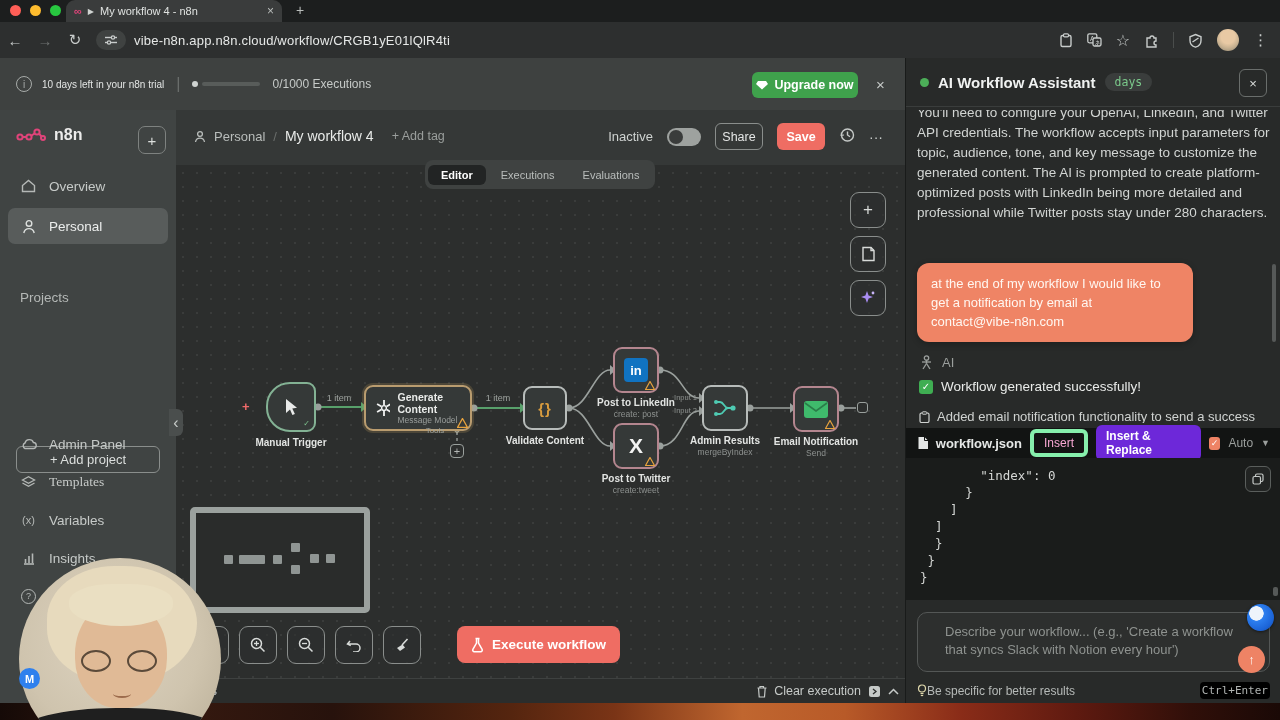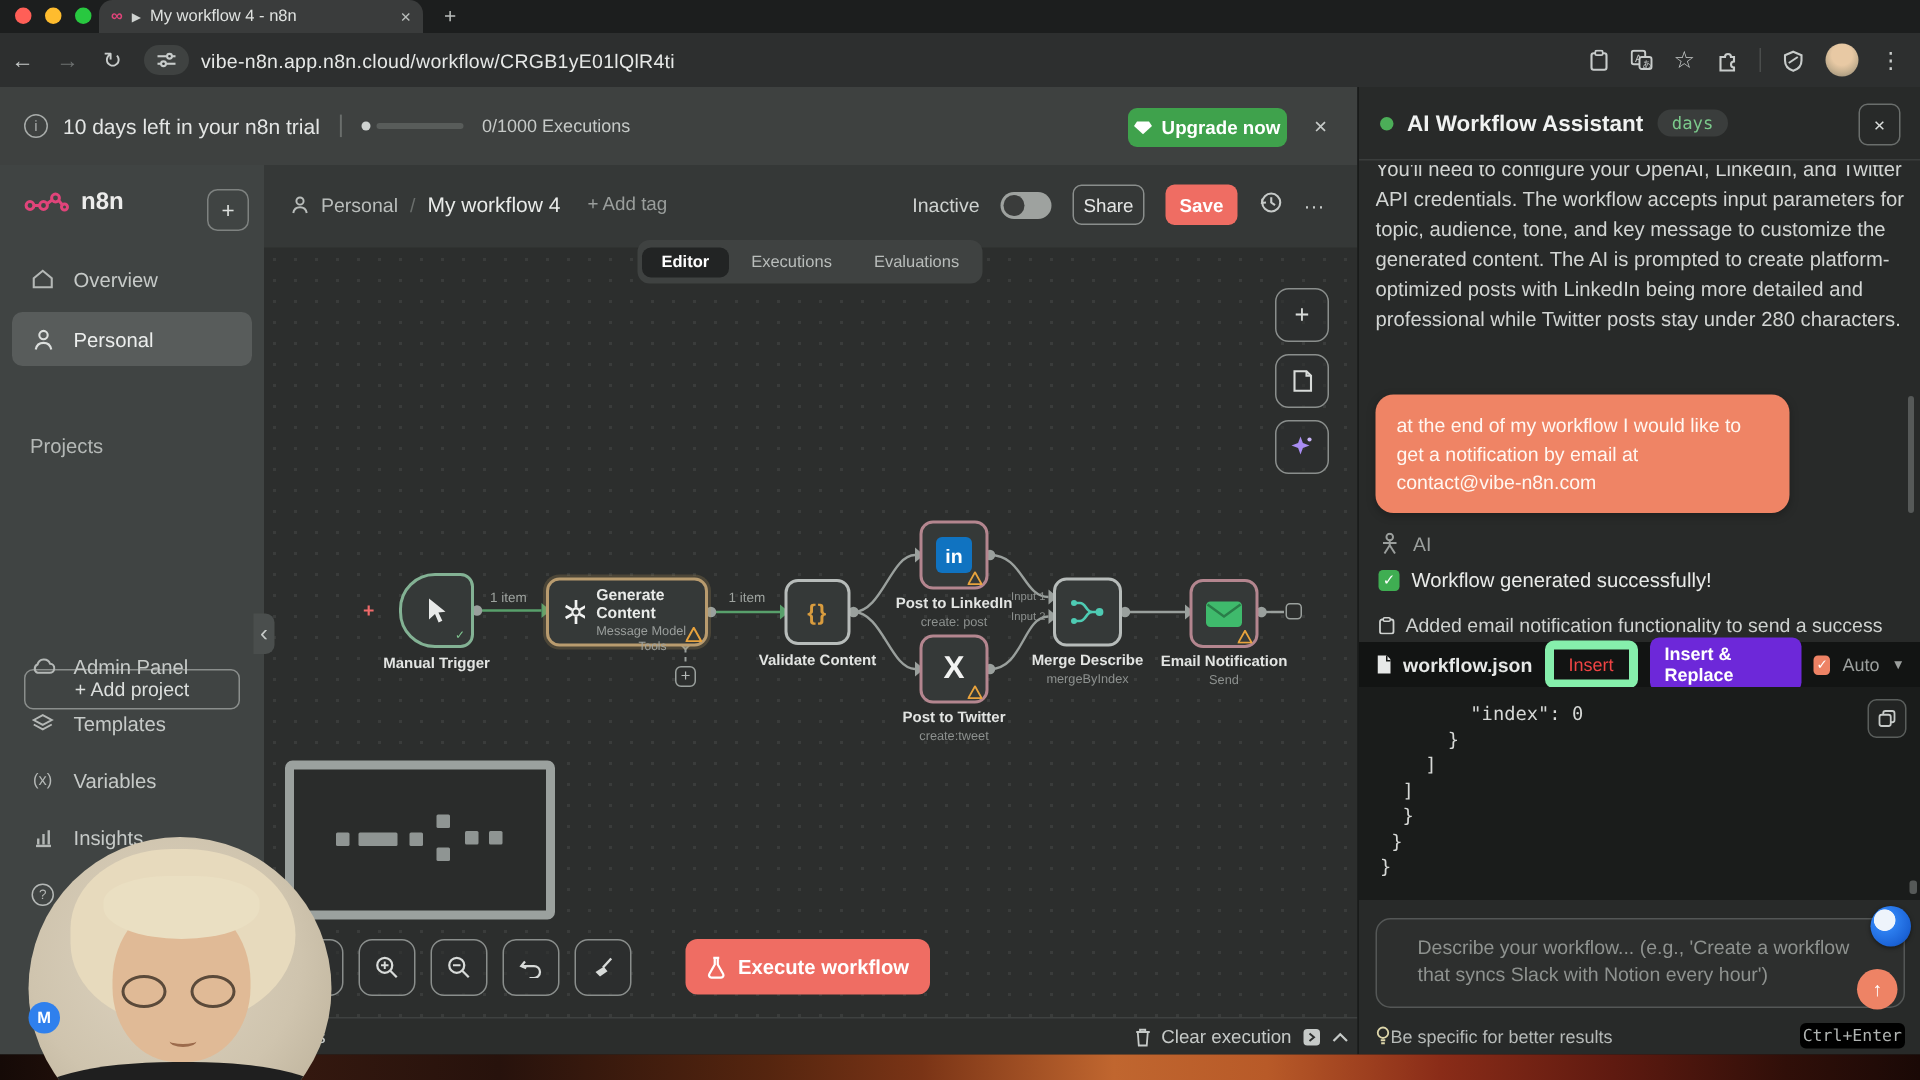--- a/index.html
+++ b/index.html
@@ -24,21 +24,21 @@
   .sitepill { width:30px; height:20px; background:#3f4241; border-radius:10px; display:flex; align-items:center; justify-content:center; margin:0 8px 0 6px; }
   .url { color:#e6e8e7; font-size:13px; letter-spacing:.2px; flex:1; }
   .bricons { display:flex; align-items:center; gap:14px; padding-right:12px; }
   .bricons .ic { color:#c8cccb; font-size:14px; display:flex; align-items:center; }
   .divider-v { width:1px; height:16px; background:#4a4d4c; }
   .avatar { width:22px; height:22px; border-radius:50%; background:radial-gradient(circle at 50% 35%, #e8c9a4 38%, #cbb493 60%, #8d8470 100%); }
 
   
   .banner { position:absolute; left:0; top:58px; width:905px; height:52px; background:#3e4140; display:flex; align-items:center; }
   .binfo { width:16px; height:16px; border:1.4px solid #a7aba9; border-radius:50%; color:#a7aba9; font-size:10px; display:flex; align-items:center; justify-content:center; margin:0 10px 0 16px; }
-  .btext { color:#e3e5e4; font-size:14px;text-align:right; }
+  .btext { color:#e3e5e4; font-size:10px;text-align:right; }
   .bsep { color:#6a6e6c; margin:0 12px; font-size:16px; }
   .pdot { width:6px; height:6px; border-radius:50%; background:#cfd3d1; margin-right:4px; }
   .ptrack { width:58px; height:4px; background:#585c5a; border-radius:2px; }
   .bexec { color:#c6cac8; font-size:12px; margin-left:12px; }
   .upgrade { position:absolute; left:752px; top:14px; width:106px; height:26px; background:#3fa24c; border-radius:6px; color:#fff; font-size:12.5px; font-weight:600; display:flex; align-items:center; justify-content:center; gap:6px; }
   .bclose { position:absolute; left:876px; top:18px; color:#c6cac8; font-size:15px; }
 
   
   .sidebar { position:absolute; left:0; top:110px; width:176px; height:593px; background:#404443; }
   .logo-row { position:absolute; left:16px; top:16px; display:flex; align-items:center; gap:8px; }
@@ -109,21 +109,21 @@
   .para { position:absolute; left:11px; top:52px; width:353px; height:118px; overflow:hidden; }
   .para p { margin-top:-7px; color:#d2d5d3; font-size:13.5px; line-height:20px; }
   .bubble { position:absolute; left:11px; top:205px; width:276px; background:#ef8465; border-radius:12px; padding:11px 14px; color:#fff7f1; font-size:13px; line-height:19px; box-shadow:0 2px 6px rgba(0,0,0,.25); }
   .pscroll { position:absolute; right:4px; top:206px; width:4px; height:78px; background:#565958; border-radius:2px; }
   .airow { position:absolute; left:14px; top:297px; display:flex; align-items:center; gap:9px; color:#9b9f9d; font-size:13px; }
   .okrow { position:absolute; left:13px; top:321px; display:flex; align-items:center; gap:8px; color:#e9ebe9; font-size:13.5px; }
   .okbox { width:14px; height:14px; background:#3fae52; border-radius:3px; color:#fff; font-size:10px; display:flex; align-items:center; justify-content:center; }
   .cliprow { position:absolute; left:13px; top:352px; width:350px; height:13px; overflow:hidden; display:flex; align-items:center; gap:7px; color:#cfd2d0; font-size:13px; white-space:nowrap; }
   .codehead { position:absolute; left:0; top:370px; width:375px; height:30px; background:#121413; display:flex; align-items:center; padding:0 11px; gap:8px; }
   .fname { color:#e6e8e7; font-size:13px; font-weight:600; flex:1; }
-  .insbtn { border:6px solid #86efac; border-radius:6px; color:#ef4444; font-size:12px; padding:3px 10px; }
+  .insbtn { border:4px solid #86efac; border-radius:6px; color:#f9a8d4; font-size:12px; padding:3px 10px; }
   .insrep { background:#6d28d9; border-radius:6px; color:#fff; font-size:12px; font-weight:600; padding:4px 10px; }
   .chk { width:13px; height:13px; background:#ee8365; border-radius:3px; color:#fff; font-size:9px; display:flex; align-items:center; justify-content:center; }
   .auto { color:#9b9f9d; font-size:12px; }
   .ddv { color:#9b9f9d; font-size:9px; }
   .codebody { position:absolute; left:0; top:400px; width:375px; height:142px; background:#1a1c1b; }
   .codebody pre { font-family:"DejaVu Sans Mono", monospace; font-size:12.5px; line-height:17px; color:#d6d8d6; padding:9px 0 0 14px; }
   .copybtn { position:absolute; right:10px; top:8px; width:26px; height:26px; border:1px solid #5a5e5c; border-radius:6px; display:flex; align-items:center; justify-content:center; background:#222423; }
   .cscroll { position:absolute; right:3px; bottom:4px; width:5px; height:9px; background:#56595 8; background:#565958; border-radius:2px; }
   .chatbox { position:absolute; left:11px; top:554px; width:353px; height:60px; border:1px solid #545756; border-radius:10px; background:#2d2f2e; padding:10px 27px; }
   .chatbox .ph { color:#8e928f; font-size:13px; line-height:18px; width:300px; }
@@ -267,21 +267,21 @@
     <div class="addproj">+ Add project</div>
 
     <div class="sb-item" style="top:320px;">
       <span class="sic">
           <svg width="16" height="12">
             <path d="M4 10.5h8a3 3 0 0 0 .4-6A4.4 4.4 0 0 0 4 5a3 3 0 0 0 0 5.5z" fill="none" stroke="#b4b8b6" stroke-width="1.4"></path>
           </svg>
         </span>
       <span>Admin Panel</span>
     </div>
-    <div class="sb-item" style="top:358px;">
+    <div class="sb-item" style="top:358px;font-family:Liberation Serif, serif;">
       <span class="sic">
           <svg width="15" height="14">
             <path d="M1.5 5 7.5 1.8 13.5 5 7.5 8.2 Z" fill="none" stroke="#b4b8b6" stroke-width="1.3"></path>
             <path d="M1.5 8 7.5 11.2 13.5 8" fill="none" stroke="#b4b8b6" stroke-width="1.3"></path>
           </svg>
         </span>
       <span>Templates</span>
     </div>
     <div class="sb-item" style="top:396px;">
       <span class="sic" style="font-size:11px">(x)</span>
@@ -456,21 +456,21 @@
       <svg width="24" height="22">
           <g fill="none" stroke="#4ecbb3" stroke-width="1.8">
             <path d="M3 5h4c4 0 4 6 8 6h4"></path>
             <path d="M3 17h4c4 0 4-6 8-6"></path>
           </g>
           <circle cx="20" cy="11" r="2.6" fill="#4ecbb3"></circle>
           <circle cx="3" cy="5" r="2" fill="#4ecbb3"></circle>
           <circle cx="3" cy="17" r="2" fill="#4ecbb3"></circle>
         </svg>
     </div>
-    <div class="nlabel" style="left:489px; top:325px;">Merge Describe</div>
+    <div class="nlabel" style="left:489px; top:325px;">Admin Results</div>
     <div class="nsub" style="left:489px; top:337px;">mergeByIndex</div>
 
     <div class="node" style="left:617px; top:276px; width:46px; height:46px; border-color:#b4868f;">
       <svg width="26" height="19">
           <rect x="1" y="1" width="24" height="17" rx="3" fill="#3fba6c"></rect>
           <path d="M2 3l11 8 11-8" fill="none" stroke="#2a7d49" stroke-width="1.6"></path>
         </svg>
       <span class="warn"><svg width="10" height="9">
             <path d="M5 0.5 L9.5 8.5 H0.5 Z" fill="none" stroke="#e8a33d" stroke-width="1.2"></path>
           </svg></span>

